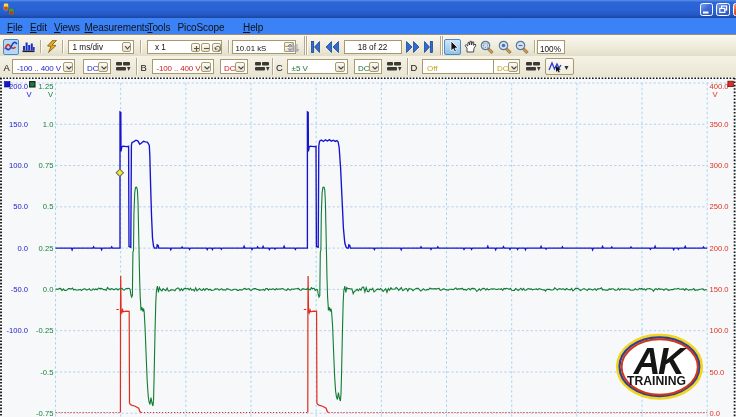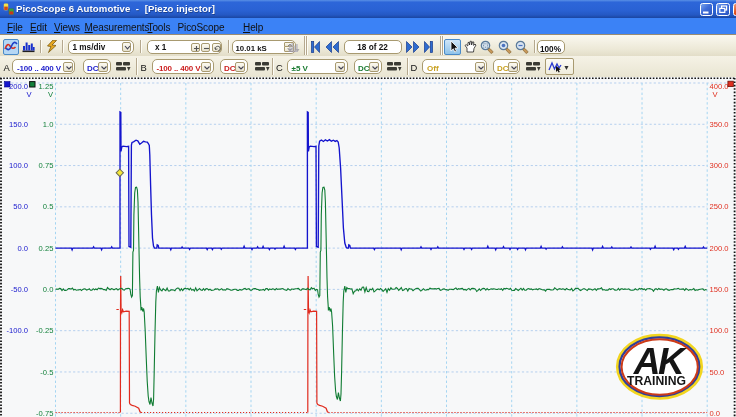--- a/index.html
+++ b/index.html
@@ -12,21 +12,21 @@
  .winbtn{position:absolute;top:2.5px;width:13.5px;height:13px;border-radius:2.5px;
      border:1px solid #fff; box-sizing:border-box;}
  .wb-blue{background:linear-gradient(135deg,#7aa4ec,#3e6cd8 45%,#2a55c0);}
  .wb-red{background:linear-gradient(135deg,#f0a080,#e0501e 45%,#c03000);}
  #menubar{top:17.5px;height:16.5px;background:#3b82f6;color:#111;font-size:10px;letter-spacing:-0.1px;border-bottom:1px solid #d8d4c0;}
  #menubar span{position:absolute;top:4px;}
  #menubar b{font-weight:normal;text-decoration:underline;}
  #toolbar{top:34px;height:21.5px;background:linear-gradient(180deg,#faf8f0,#ece8d6 70%,#e2ddc8);border-top:1px solid #9a8c72;box-sizing:border-box;}
  #chbar{top:55.5px;height:21.5px;background:linear-gradient(180deg,#f5f2e6,#e9e5d2);}
  .sep{position:absolute;width:1px;background:#b5a88e;box-shadow:1px 0 0 #fdfcf5;}
- .box{position:absolute;background:#fff;border:1px solid #a89a70;border-radius:5px;box-sizing:border-box;font-size:8.2px;color:#111;font-weight:bold;}
+ .box{position:absolute;background:#fff;border:1px solid #a89a70;border-radius:0;box-sizing:border-box;font-size:8.2px;color:#111;}
  .dd{position:absolute;background:linear-gradient(180deg,#fcfaf2,#e8e3cf);border:1px solid #a89a70;border-radius:2px;box-sizing:border-box;}
  .dd svg{position:absolute;left:0;top:0;}
  .chlab{position:absolute;top:6px;font-size:9.4px;color:#111;}
  .ico{position:absolute;}
 </style></head>
 <body>
 <div id="app">
 
 <svg id="plot" width="736" height="417" viewBox="0 0 736 417">
  <style>
@@ -113,21 +113,20 @@
 </svg>
 <div class="bar" id="title">
   <svg class="ico" style="left:2px;top:2px" width="14" height="14" viewBox="0 0 14 14">
     <rect x="1" y="1" width="6" height="8" rx="1.5" fill="#3a62c8"></rect>
     <rect x="1.8" y="1.6" width="4.4" height="6.6" rx="1.2" fill="#f2e24a"></rect>
     <rect x="2.2" y="4.6" width="3.6" height="3.4" fill="#d04818"></rect>
     <rect x="6" y="6" width="6.5" height="7.5" rx="1.5" fill="#2a52b8"></rect>
     <rect x="6.8" y="6.6" width="5" height="6" rx="1.2" fill="#38a040"></rect>
     <rect x="7.4" y="9.4" width="3.8" height="3" fill="#c83818"></rect>
   </svg>
-  <div class="txt">PicoScope 6 Automotive&nbsp; - &nbsp;[Piezo injector]</div>
   <div class="winbtn wb-blue" style="left:699.5px">
         <svg width="11" height="11" style="position:absolute;left:0.5px;top:0.5px">
           <rect x="2" y="7.5" width="5.5" height="2" fill="#fff"></rect>
         </svg>
       </div>
   <div class="winbtn wb-blue" style="left:716px">
         <svg width="11" height="11" style="position:absolute;left:0.5px;top:0.5px">
           <rect x="3.6" y="2" width="5" height="4" fill="none" stroke="#fff" stroke-width="1.2"></rect>
           <rect x="1.8" y="4.4" width="5" height="4" fill="#3e6cd8" stroke="#fff" stroke-width="1.2"></rect>
         </svg>
@@ -331,21 +330,21 @@
         </div>
   </div>
   <svg class="ico" style="left:385.5px;top:5px" width="16" height="13" viewBox="0 0 16 13">
     <rect x="1" y="1" width="6" height="3.4" rx="1" fill="#3a3a33"></rect>
     <rect x="8" y="1" width="7" height="3.4" rx="1" fill="#3a3a33"></rect>
     <rect x="1" y="6" width="10" height="3.4" rx="1" fill="#3a3a33"></rect>
     <path d="M12 6 l3.5 0 l-1.8 4 z" fill="#3a3a33"></path>
   </svg>
   <div class="sep" style="left:406.5px;top:2px;height:17px"></div>
   <span class="chlab" style="left:410.5px">D</span>
-  <div class="box" style="left:422px;top:3.5px;width:65px;height:15px">
+  <div class="box" style="left:422px;top:3.5px;width:86px;height:15px">
     <span style="position:absolute;left:4px;top:3.5px;color:#c8a020;font-size:8px">Off</span>
     <div class="dd" style="right:1.5px;top:1.5px;width:10px;height:10px">
           <svg width="10" height="10">
             <path d="M2.5 3.5 L5 6 L7.5 3.5" stroke="#445" stroke-width="1.1" fill="none"></path>
           </svg>
         </div>
   </div>
   <div class="box" style="left:493px;top:3.5px;width:26.5px;height:15px">
     <span style="position:absolute;left:3px;top:3.5px;color:#c8a020;font-size:8px">DC</span>
     <div class="dd" style="right:1px;top:1.5px;width:10px;height:10px">

